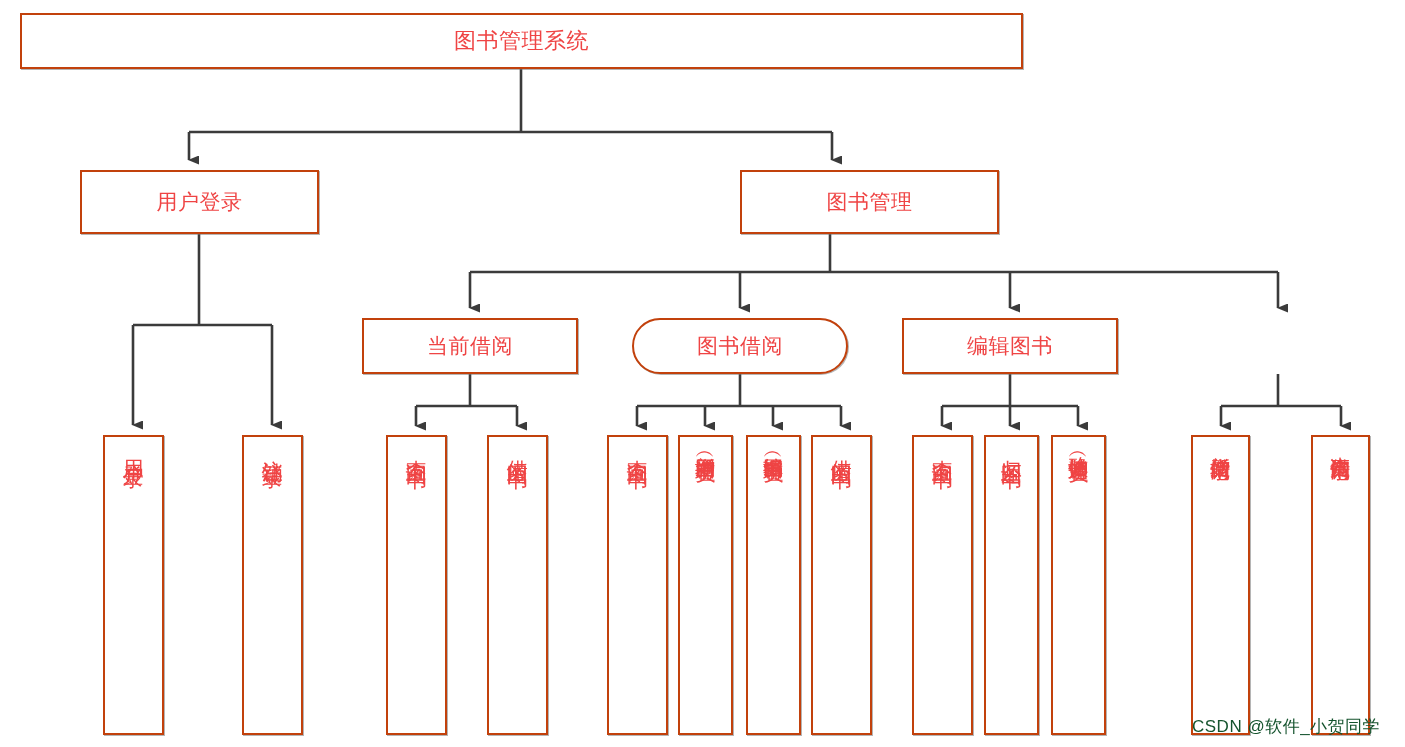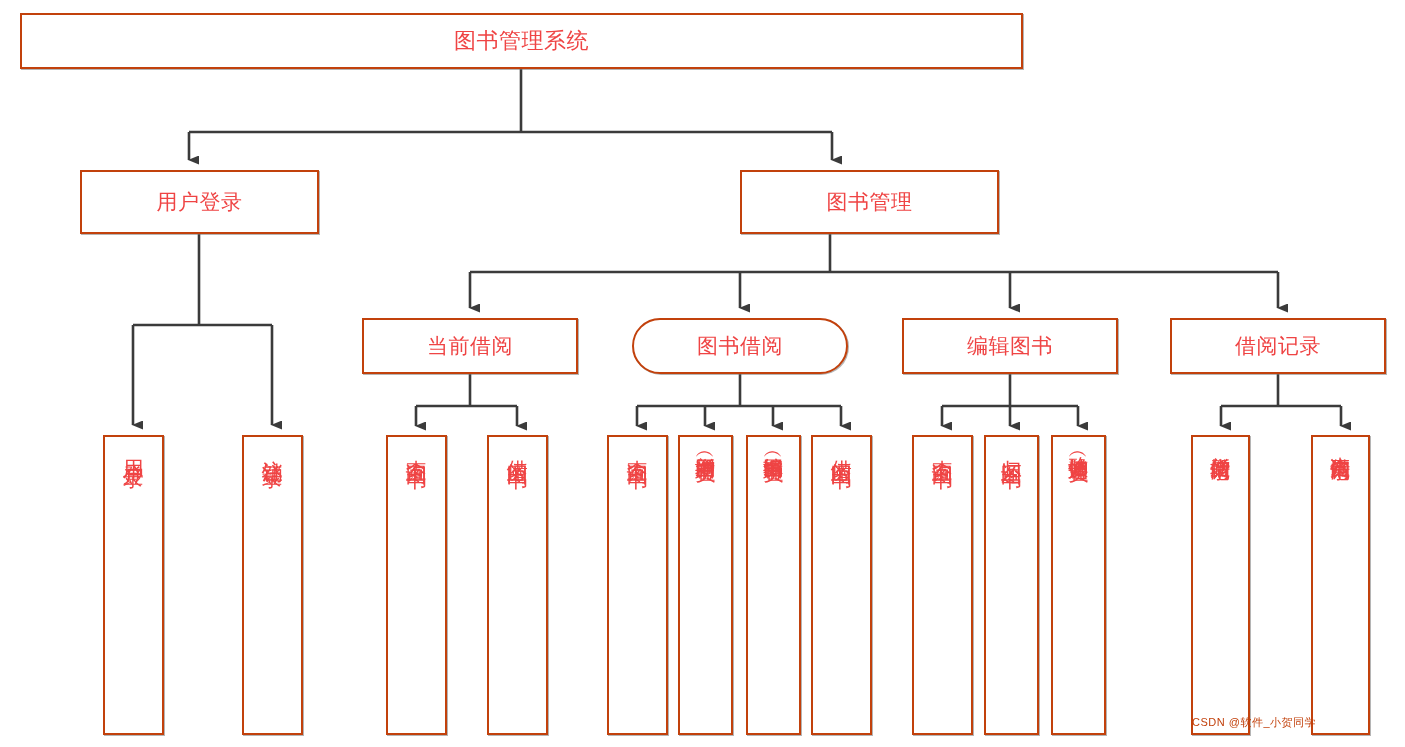--- a/index.html
+++ b/index.html
@@ -67,22 +67,22 @@
   }
   .node.vert.tall-text {
     padding-top: 4px;
   }
   .node.vert.tall-text .label {
     font-size: 20px;
     letter-spacing: 1px;
   }
   .watermark {
     position: absolute;
-    color: #c2410c;
-    font-size: 11px;
+    color: #14532d;
+    font-size: 17px;
     white-space: nowrap;
     letter-spacing: 0.5px;
   }
 </style>
 </head>
 <body>
 
 <div id="canvas">
 
   <svg id="wires" viewBox="0 0 1405 747" xmlns="http://www.w3.org/2000/svg">
@@ -150,23 +150,20 @@
 
   <div class="node horiz" style="left:362px; top:318px; width:216px; height:56px;">
     <span class="label">当前借阅</span>
   </div>
   <div class="node horiz" style="left:632px; top:318px; width:216px; height:56px;border-radius:28px;">
     <span class="label">图书借阅</span>
   </div>
   <div class="node horiz" style="left:902px; top:318px; width:216px; height:56px;">
     <span class="label">编辑图书</span>
   </div>
-  <div class="node horiz" style="left:1170px; top:318px; width:216px; height:56px;">
-    <span class="label">借阅记录</span>
-  </div>
 
   <div class="node vert" style="left:103px; top:435px; width:61px; height:300px;">
     <span class="label">用户登录</span>
   </div>
   <div class="node vert" style="left:242px; top:435px; width:61px; height:300px;">
     <span class="label">注销登录</span>
   </div>
 
   <div class="node vert" style="left:386px; top:435px; width:61px; height:300px;">
     <span class="label">查询图书</span>

